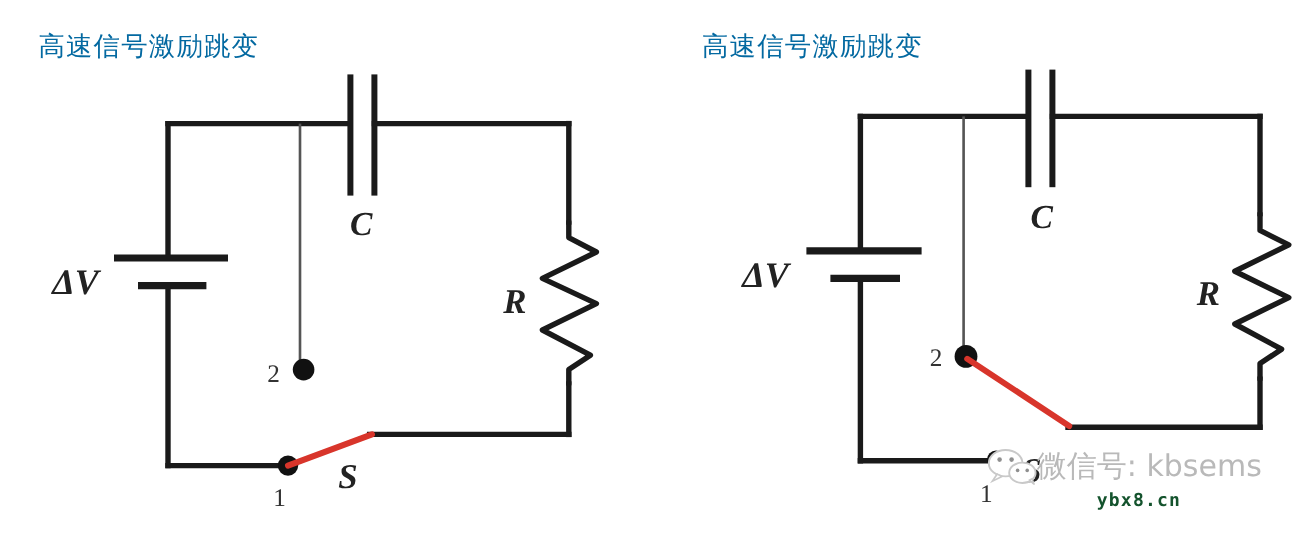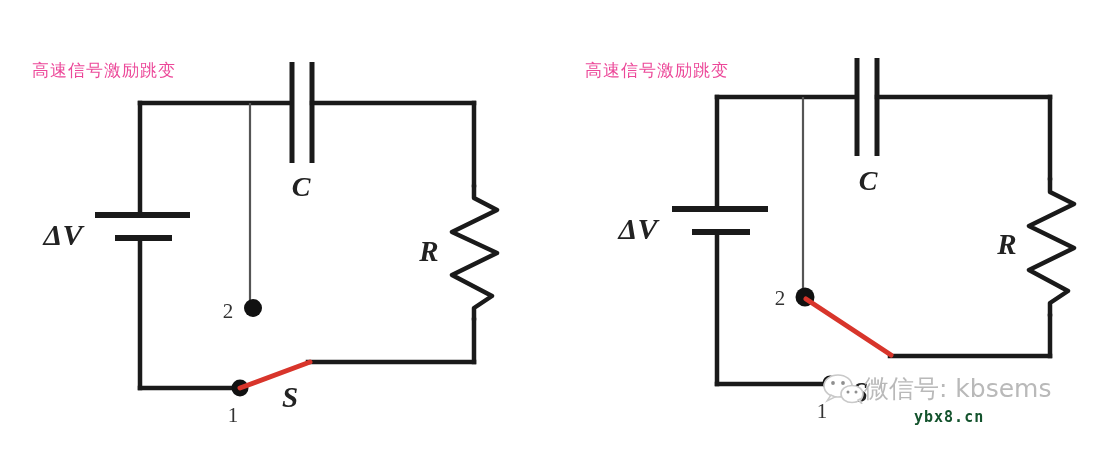--- a/index.html
+++ b/index.html
@@ -25,26 +25,25 @@
     position: absolute;
     top: 0;
     height: 454px;
   }
   #panel-left  { left: 0px;   width: 550px; }
   #panel-right { left: 550px; width: 547px; }
 
   .panel-title {
     position: absolute;
     font-family: "DejaVu Sans", "Liberation Sans", sans-serif;
-    font-size: 17px;
+    font-size: 22px;
     letter-spacing: 1px;
-    color: #ec4899;
+    color: #0369a1;
     white-space: nowrap;
     user-select: none;
-    margin-top: 35px;
   }
   #title-left  { left: 32px; top: 24px; }
   #title-right { left: 585px; top: 24px; }
 
   .circuit-svg {
     position: absolute;
     left: 0;
     top: 0;
   }
 

